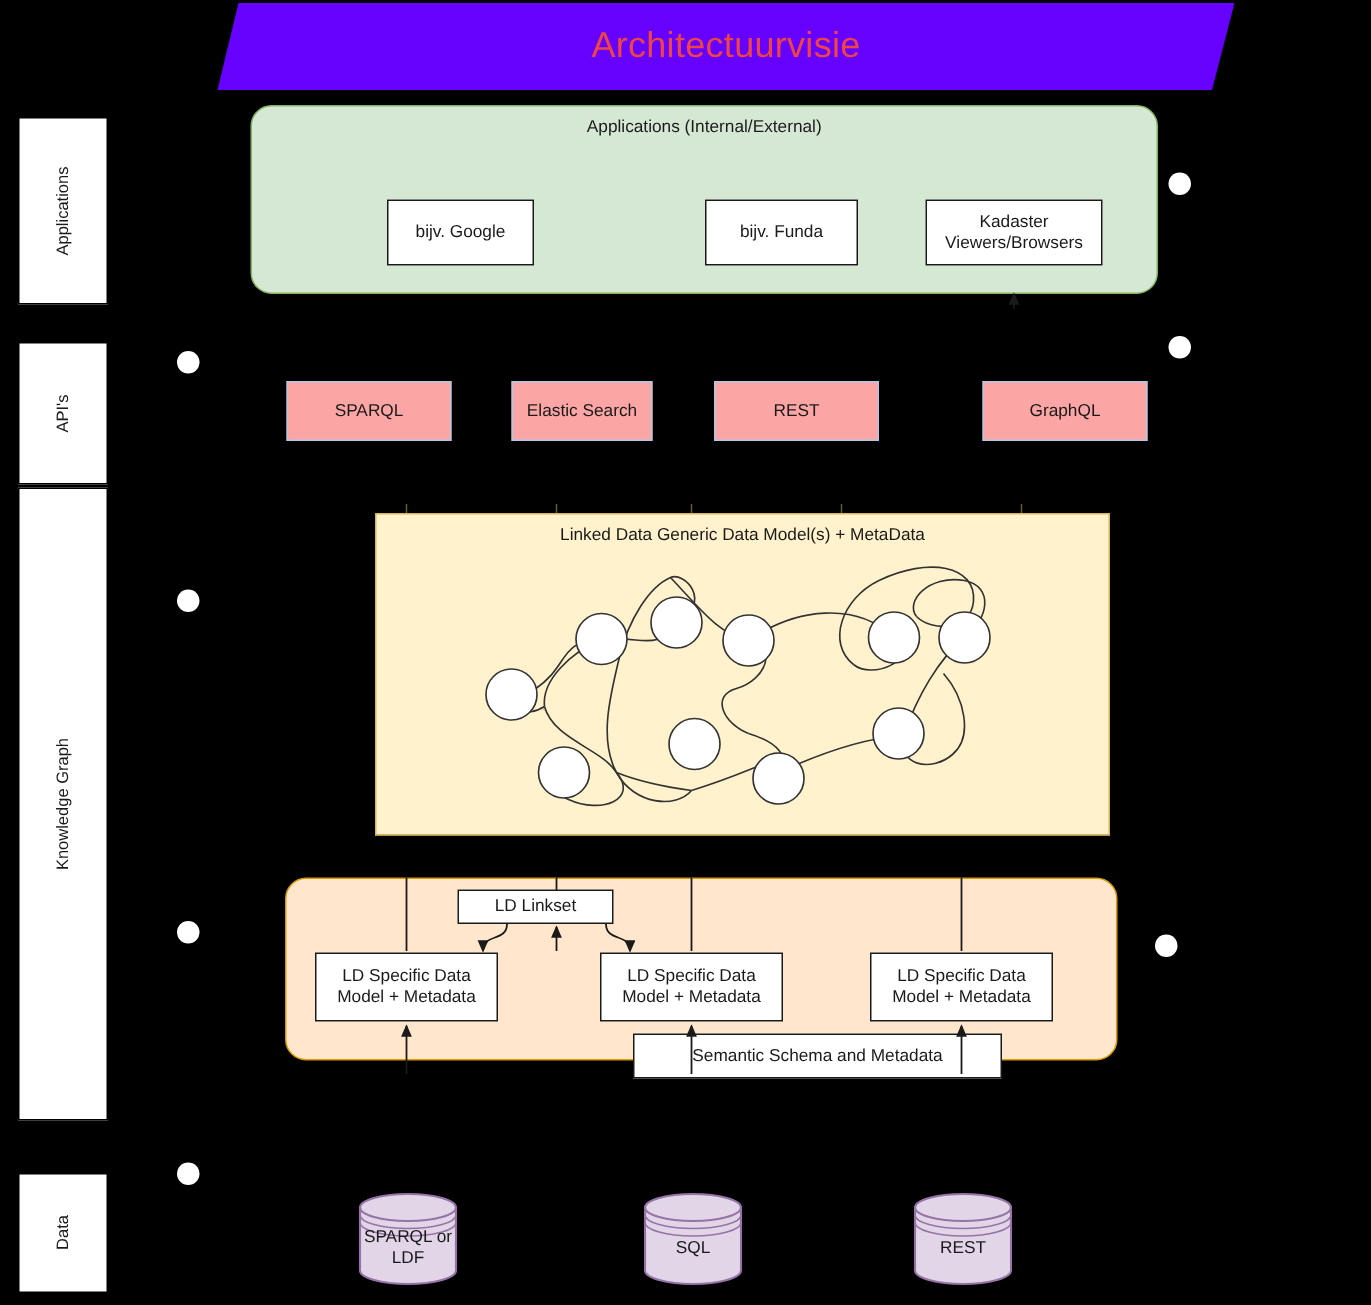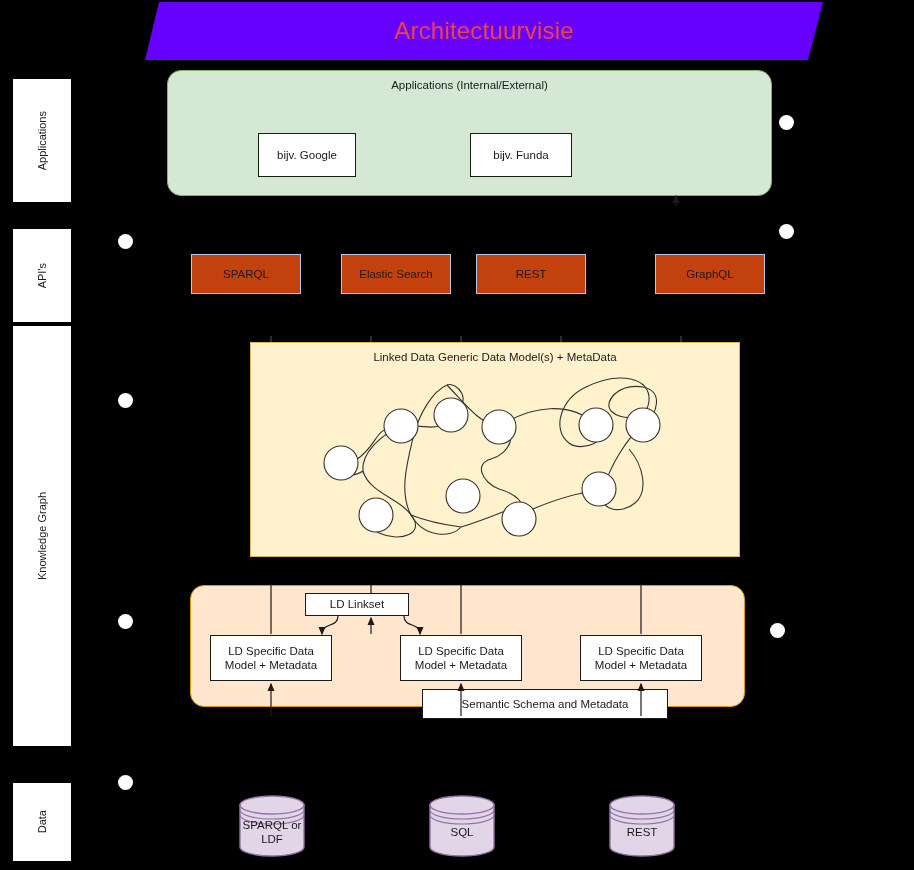--- a/index.html
+++ b/index.html
@@ -25,21 +25,21 @@
   .apps-band{left:140px;top:70px;width:605px;height:126px;
        background:#d5e8d4;border:1.4px solid #82b366;border-radius:14px;margin-left:27px;}
   .band-title{position:absolute;left:0;top:8px;width:100%;text-align:center;
        font-size:11.5px;color:#1a1a1a;}
 
   .wbox{position:absolute;box-sizing:border-box;background:#ffffff;
         border:1.3px solid #1a1a1a;display:flex;align-items:center;
         justify-content:center;text-align:center;font-size:11.5px;
         color:#1a1a1a;line-height:1.22;padding:2px;}
 
-  .abox{position:absolute;box-sizing:border-box;background:#c2410c;
+  .abox{position:absolute;box-sizing:border-box;background:#fca5a5;
         border:1.2px solid #b3c7e6;display:flex;align-items:center;
         justify-content:center;text-align:center;font-size:11.5px;
         color:#1a1a1a;}
 
   .kg-band{left:250px;top:342px;width:490px;height:215px;
        background:#ffe9b3;background:#fff2cc;border:1.4px solid #d6b656;}
   .kg-svg{position:absolute;left:0;top:0;}
 
   .ld-band{left:190px;top:585px;width:555px;height:122px;
        background:#ffe6cc;border:1.4px solid #d79b00;border-radius:14px;}
@@ -81,25 +81,28 @@
 
   <div class="rbox apps-band">
     <div class="band-title">Applications (Internal/External)</div>
   </div>
   <div class="wbox" style="left:470px;top:133px;width:102px;height:44px;">
     <span>bijv. Funda</span>
   </div>
   <div class="wbox" style="left:258px;top:133px;width:98px;height:44px;">
     <span>bijv. Google</span>
   </div>
+  <div class="wbox" style="left:617px;top:133px;width:118px;height:44px;">
+    <span>Kadaster Viewers/Browsers</span>
+  </div>
 
   <div class="abox" style="left:191px;top:254px;width:110px;height:40px;">
     <span>SPARQL</span>
   </div>
-  <div class="abox" style="left:341px;top:254px;width:110px;height:40px;">
+  <div class="abox" style="left:341px;top:254px;width:94px;height:40px;">
     <span>Elastic Search</span>
   </div>
   <div class="abox" style="left:476px;top:254px;width:110px;height:40px;">
     <span>REST</span>
   </div>
   <div class="abox" style="left:655px;top:254px;width:110px;height:40px;">
     <span>GraphQL</span>
   </div>
 
   <div class="rbox kg-band">

